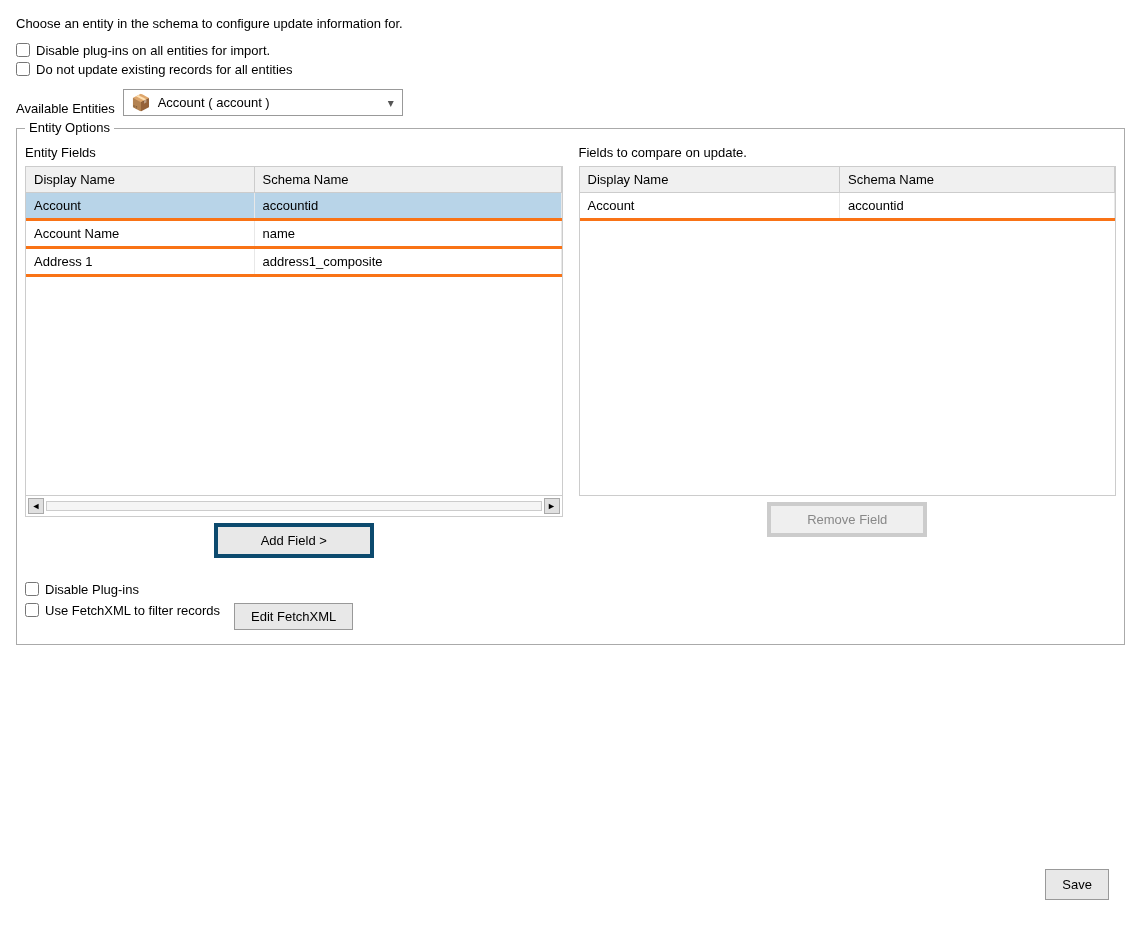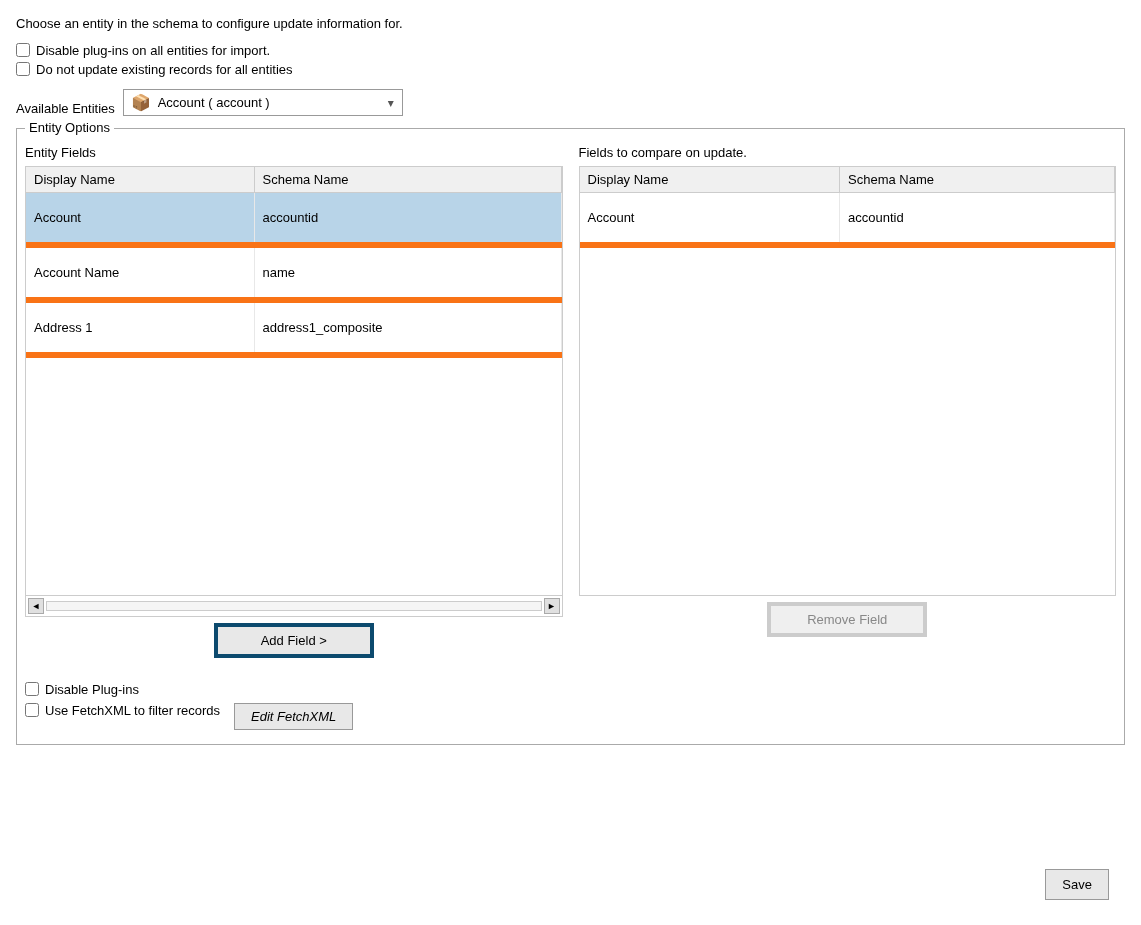--- a/index.html
+++ b/index.html
@@ -109,21 +109,21 @@
       margin-bottom: 6px;
       color: #000;
     }
 
     .row-selected {
       background: #b8d4e8 !important;
     }
 
     .table-container {
       border: 1px solid #ccc;
-      height: 430px;
+      height: 330px;
       overflow: auto;
       position: relative;
     }
 
     .table-container table {
       width: 100%;
       border-collapse: collapse;
     }
 
     .table-container table th {
@@ -133,23 +133,23 @@
       padding: 5px 8px;
       text-align: left;
       font-weight: normal;
       font-size: 13px;
       position: sticky;
       top: 0;
       z-index: 1;
     }
 
     .table-container table td {
-      border-bottom: 6px solid #f97316;
+      border-bottom: 3px solid #f97316;
       border-right: 1px solid #e8e8e8;
-      padding: 17px 8px;
+      padding: 5px 8px;
       font-size: 13px;
     }
 
     .scrollbar-row {
       display: flex;
       align-items: center;
       margin-top: 0;
       border: 1px solid #ccc;
       border-top: none;
       padding: 2px;
@@ -207,21 +207,20 @@
       margin-bottom: 6px;
     }
 
     .edit-fetchxml-btn {
       padding: 5px 16px;
       background: #e8e8e8;
       border: 1px solid #999;
       cursor: pointer;
       font-size: 13px;
       margin-left: 8px;
-      font-style: italic;
     }
 
     .footer {
       position: absolute;
       bottom: 16px;
       right: 16px;
     }
 
     .save-button {
       padding: 7px 16px;

